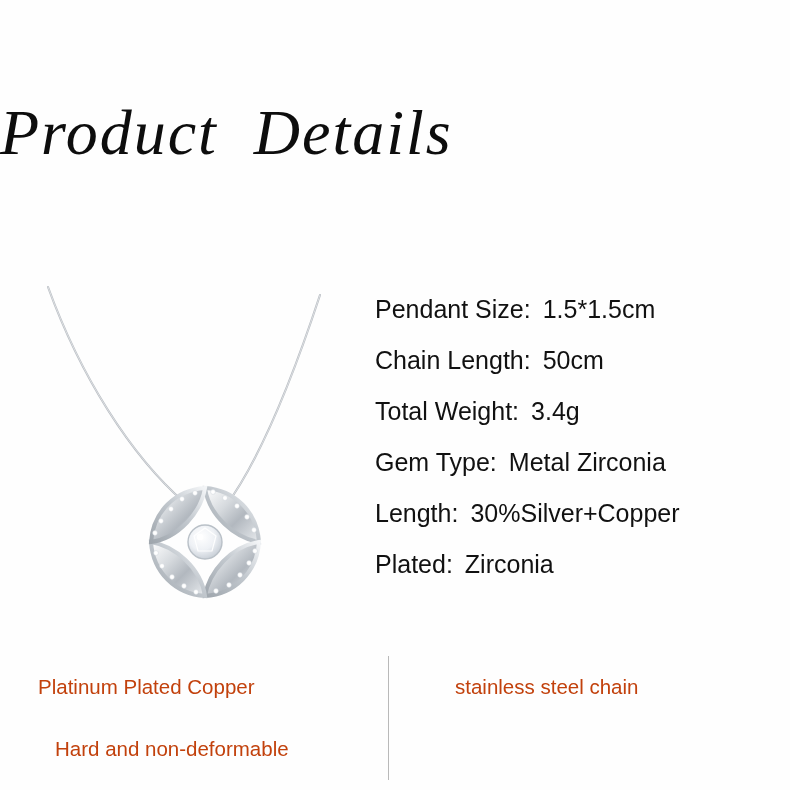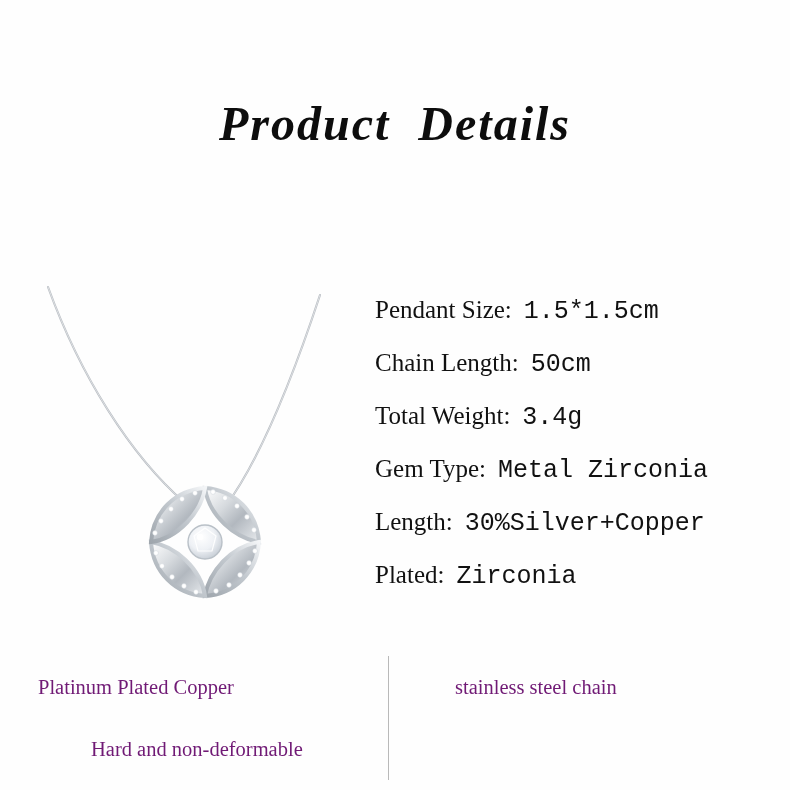--- a/index.html
+++ b/index.html
@@ -21,25 +21,24 @@
     height: 790px;
     background: #fefefe;
   }
 
   
   .title {
     position: absolute;
     left: 0;
     top: 96px;
     width: 790px;
-    text-align: center;
     font-family: "Liberation Serif", serif;
-    font-weight: bold;
+    font-weight: normal;
     font-style: italic;
-    font-size: 48px;
+    font-size: 64px;
     letter-spacing: 2px;
     color: #0d0d0d;
     white-space: pre;
   }
 
   
   .product-image {
     position: absolute;
     left: 20px;
     top: 255px;
@@ -58,24 +57,24 @@
     width: 400px;
     font-family: "Liberation Serif", serif;
     color: #111111;
   }
   .spec-row {
     font-size: 25px;
     line-height: 51px;
     white-space: nowrap;
   }
   .spec-label {
-    font-family: Liberation Serif, serif;
+    font-family: Liberation Sans, sans-serif;
   }
   .spec-value {
-    font-family: Liberation Mono, monospace;
+    font-family: Liberation Sans, sans-serif;
     margin-left: 12px;
   }
 
   
   .features {
     position: absolute;
     left: 0;
     top: 650px;
     width: 790px;
     height: 140px;
@@ -83,28 +82,28 @@
   .divider-v {
     position: absolute;
     left: 388px;
     top: 656px;
     width: 1px;
     height: 124px;
     background: #b9b9b9;
   }
   .feat {
     position: absolute;
-    font-family: Liberation Serif, serif;
+    font-family: Liberation Sans, sans-serif;
     font-size: 20.5px;
-    color: #701a75;
+    color: #c2410c;
     line-height: 26px;
   }
   .feat-a { left: 38px;  top: 24px; width: 340px; }
   .feat-b { left: 455px; top: 24px; width: 310px; }
-  .feat-c { left: 55px;  top: 86px; width: 330px; margin-left: 36px; }
+  .feat-c { left: 55px;  top: 86px; width: 330px; }
   .feat-d { left: 420px; top: 80px; width: 310px; }
 </style>
 </head>
 <body>
 
 <div class="page">
 
   <div class="title">Product  Details</div>
 
   <div class="product-image">

